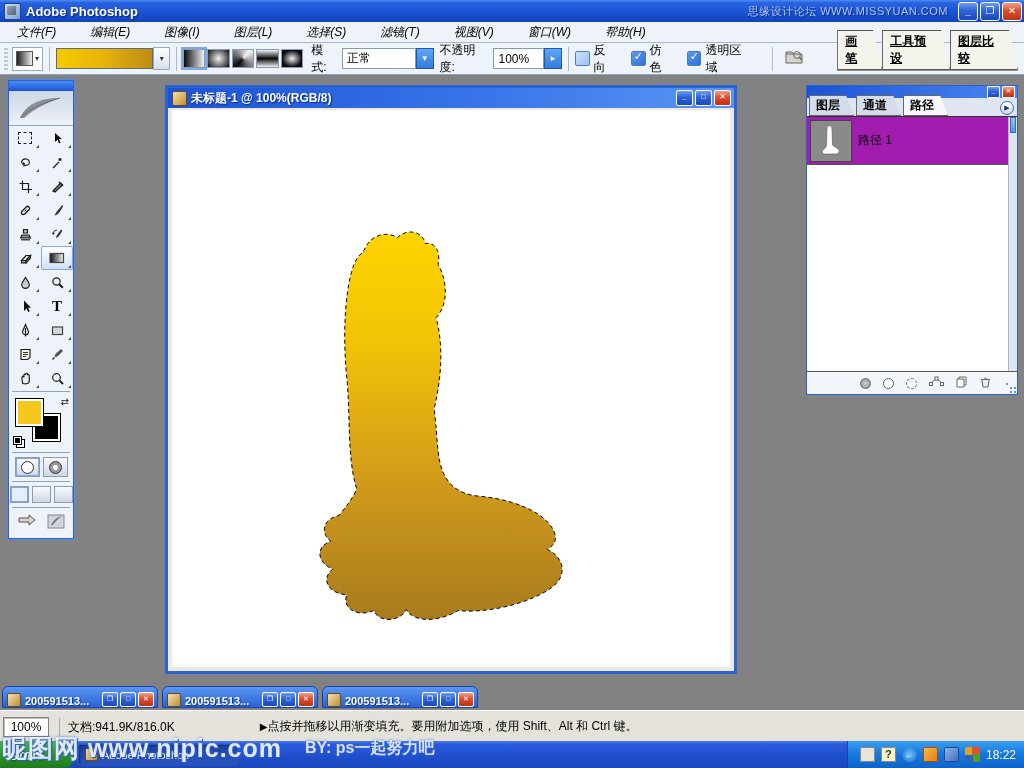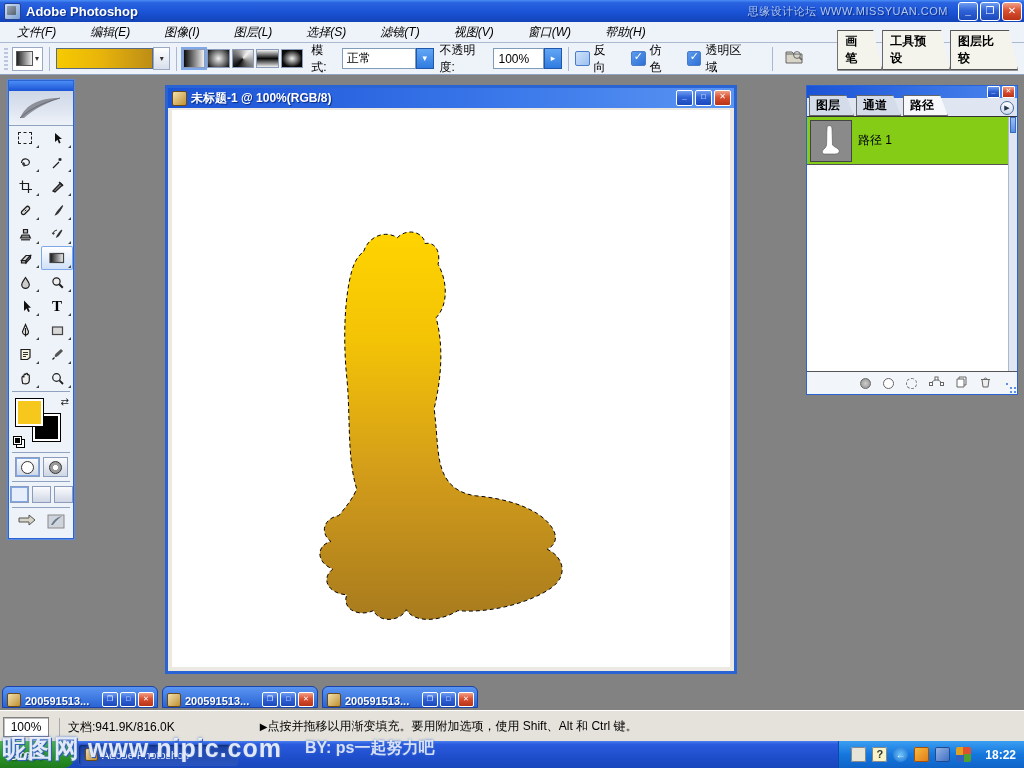--- a/index.html
+++ b/index.html
@@ -45,21 +45,21 @@
   .g-diamond{background:radial-gradient(closest-side,#f2f2f2,#0a0a0a);}
   .optlabel{margin:0 4px 0 6px;color:#000;}
   .combo{height:19px;background:#fff;border:1px solid #7f9db9;display:flex;align-items:center;padding:0 4px;}
   .combo-arrow{width:16px;height:19px;background:linear-gradient(180deg,#63a6f5,#2f7be0);border:1px solid #2057a8;
     color:#fff;font-size:9px;text-align:center;line-height:18px;font-weight:bold;}
   .xp-check{width:13px;height:13px;border:1px solid #4a7bc8;border-radius:2px;margin-right:4px;
     background:linear-gradient(135deg,#cfe2fb,#9cc0f0);position:relative;display:inline-block;vertical-align:-2px;}
   .xp-check.on{background:linear-gradient(135deg,#5b9bef,#2e6fd4);}
   .xp-check.on:after{content:"✓";position:absolute;left:2px;top:-2px;color:#fff;font-size:11px;font-weight:bold;}
   .chklabel{margin-right:14px;}
-  .pwell{display:flex;align-items:flex-end;height:24px;margin-left:26px;}
+  .pwell{display:flex;align-items:flex-end;height:24px;margin-left:26px;text-decoration:underline;}
   .ptab{clip-path:polygon(0 0,calc(100% - 9px) 0,100% 100%,0 100%);
     background:#f4f4ec;border-bottom:1px solid #333;box-shadow:inset 0 0 0 1px #555;
     padding:3px 14px 3px 8px;font-weight:bold;font-size:12px;}
   
   #toolbox{left:8px;top:80px;width:64px;background:#eef2f9;border:1px solid #2a63d4;box-shadow:0 0 0 1px #5a8ae0;}
   #toolbox .tb-title{height:10px;background:linear-gradient(180deg,#4a8ef5,#1b53d6);}
   #toolbox .logo{height:34px;display:flex;align-items:center;justify-content:center;border-bottom:1px solid #8fa2c0;background:linear-gradient(180deg,#cdd6e6,#eef2f9);}
   .tgrid{display:grid;grid-template-columns:1fr 1fr;}
   .tcell{height:24px;display:flex;align-items:center;justify-content:center;position:relative;}
   .tcell svg{stroke:#1d1d1d;fill:none;stroke-width:1.2;}
@@ -93,21 +93,21 @@
   #pathspal{left:806px;top:85px;width:212px;height:310px;background:#eef2f9;border:1px solid #2a63d4;box-sizing:border-box;}
   #pathspal .pp-title{height:12px;background:linear-gradient(90deg,#1b53d6,#4a86ee);display:flex;justify-content:flex-end;align-items:center;gap:2px;padding-right:2px;}
   #pathspal .pp-title .winbtn{width:11px;height:10px;line-height:8px;font-size:7px;border-radius:1px;margin:0;}
   .pp-tabs{display:flex;align-items:flex-end;height:18px;background:#dfe6f2;border-bottom:1px solid #333;position:relative;}
   .pp-tab{clip-path:polygon(0 0,calc(100% - 8px) 0,100% 100%,0 100%);background:#d4dcea;box-shadow:inset 0 0 0 1px #666;
     padding:2px 14px 2px 7px;font-weight:bold;margin-left:2px;}
   .pp-tab.active{background:#f6f8fc;}
   .pp-menu-btn{position:absolute;right:3px;top:3px;width:12px;height:12px;border:1px solid #4a6a9a;border-radius:50%;
     background:linear-gradient(180deg,#fff,#cdd9ee);font-size:7px;line-height:12px;text-align:center;color:#234;}
   .pp-body{position:absolute;left:0;top:31px;right:0;bottom:22px;background:#fff;}
-  .path-row{height:47px;border-bottom:1px solid #555;display:flex;align-items:center;background:#84cc16;}
+  .path-row{height:47px;border-bottom:1px solid #555;display:flex;align-items:center;background:#a21caf;}
   .path-thumb{width:40px;height:40px;margin:3px 6px 3px 3px;background:#8a8a8a;border:1px solid #444;position:relative;}
   .path-thumb svg{position:absolute;left:0;top:0;}
   .pp-scroll{position:absolute;right:0;top:31px;width:8px;bottom:22px;background:#dfe6f2;border-left:1px solid #aab8d0;}
   .pp-scroll .thumbbar{position:absolute;left:1px;right:1px;top:0;height:14px;background:linear-gradient(180deg,#9cc0f0,#5b8fe0);border:1px solid #3a6ab8;}
   .pp-foot{position:absolute;left:0;bottom:0;right:0;height:22px;border-top:1px solid #555;background:#f2f5fa;
     display:flex;align-items:center;justify-content:flex-end;gap:12px;padding-right:26px;}
   .dashcircle{width:9px;height:9px;border:1px dashed #777;border-radius:50%;}
   .fillcircle{width:9px;height:9px;border:1px solid #666;border-radius:50%;background:radial-gradient(circle,#cfcfcf,#8a8a8a);}
   .opencircle{width:9px;height:9px;border:1px solid #666;border-radius:50%;background:#fff;}
   .pp-grip{position:absolute;right:1px;bottom:1px;width:12px;height:12px;
@@ -140,21 +140,21 @@
     border:1px solid #2a55c0;color:#fff;display:flex;align-items:center;padding:0 6px;width:160px;box-sizing:border-box;}
   .taskbtn.active{background:linear-gradient(180deg,#1c3f9e,#2a55c0);box-shadow:inset 1px 1px 2px #102a70;}
   .taskbtn .ticon{width:13px;height:13px;margin-right:4px;border-radius:2px;flex:none;}
   .ticon.word{background:#2a5adb;box-shadow:inset 0 0 0 1px #fff;position:relative;}
   .ticon.word:after{content:"W";position:absolute;left:2px;top:0px;font-size:9px;color:#fff;font-weight:bold;}
   .ticon.ps{background:linear-gradient(135deg,#f2e0b0,#c09030);border:1px solid #6a4a10;box-sizing:border-box;}
   .taskbtn .ttext{font-size:11px;white-space:nowrap;overflow:hidden;}
   #systray{margin-left:auto;height:27px;display:flex;align-items:center;gap:6px;padding:0 8px 0 12px;
     background:linear-gradient(180deg,#3a9ff2,#1577dd 50%,#0f63c8);border-left:1px solid #0a4aa8;color:#fff;}
   .trayicon{width:15px;height:15px;display:inline-block;border-radius:2px;}
-  #clock{font-size:12px;color:#fff;margin-left:8px;font-weight:bold;}
+  #clock{font-size:12px;color:#fff;margin-left:0;}
   
   #wm-bottom{left:2px;top:732px;font-size:25px;font-weight:bold;color:rgba(255,255,255,0.85);
     text-shadow:0 0 3px #3a6ad0,1px 1px 0 #2a55b0;letter-spacing:1px;pointer-events:none;z-index:50;}
   #wm-center{left:305px;top:738px;font-size:16px;font-weight:bold;color:rgba(255,255,255,0.8);
     text-shadow:0 0 3px #3a6ad0;pointer-events:none;z-index:50;}
 </style>
 </head>
 <body>
 
 <div id="titlebar" class="abs">

